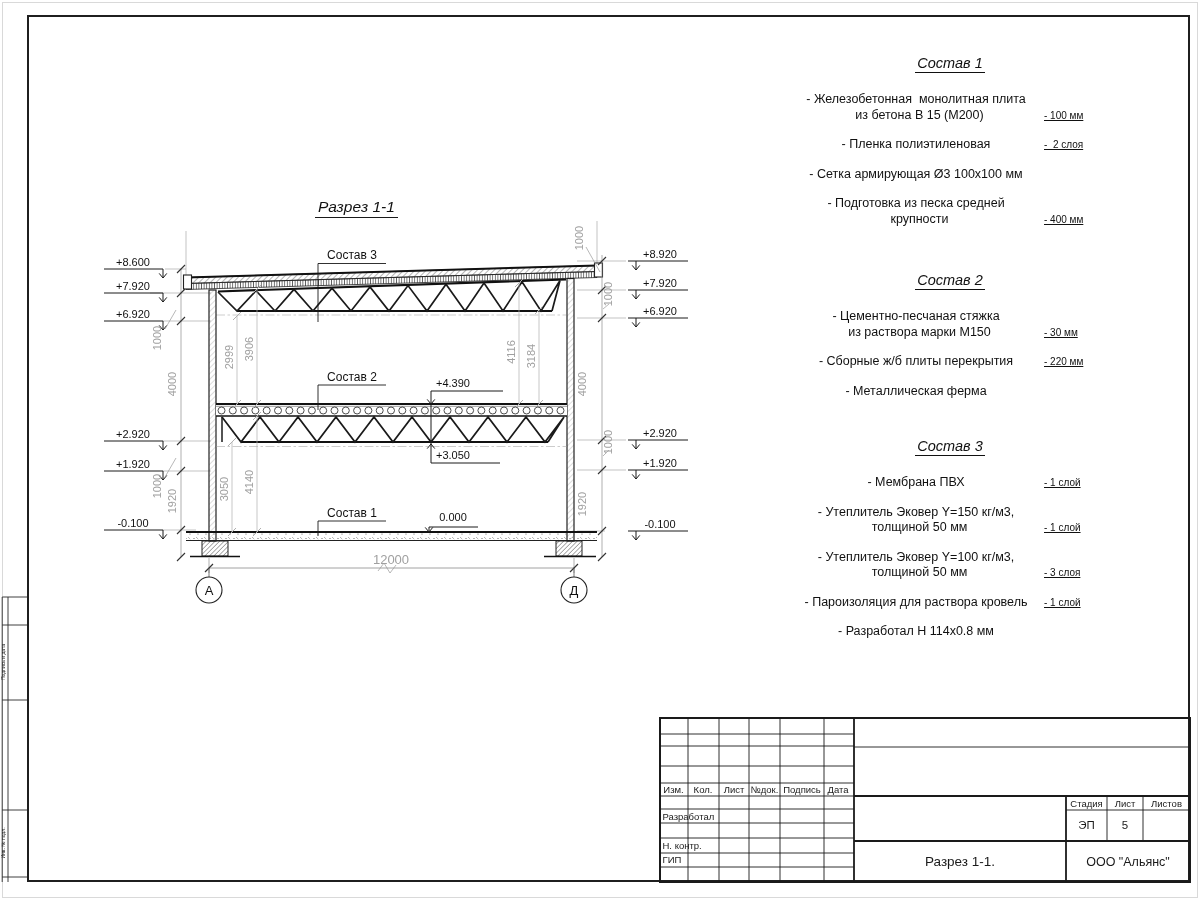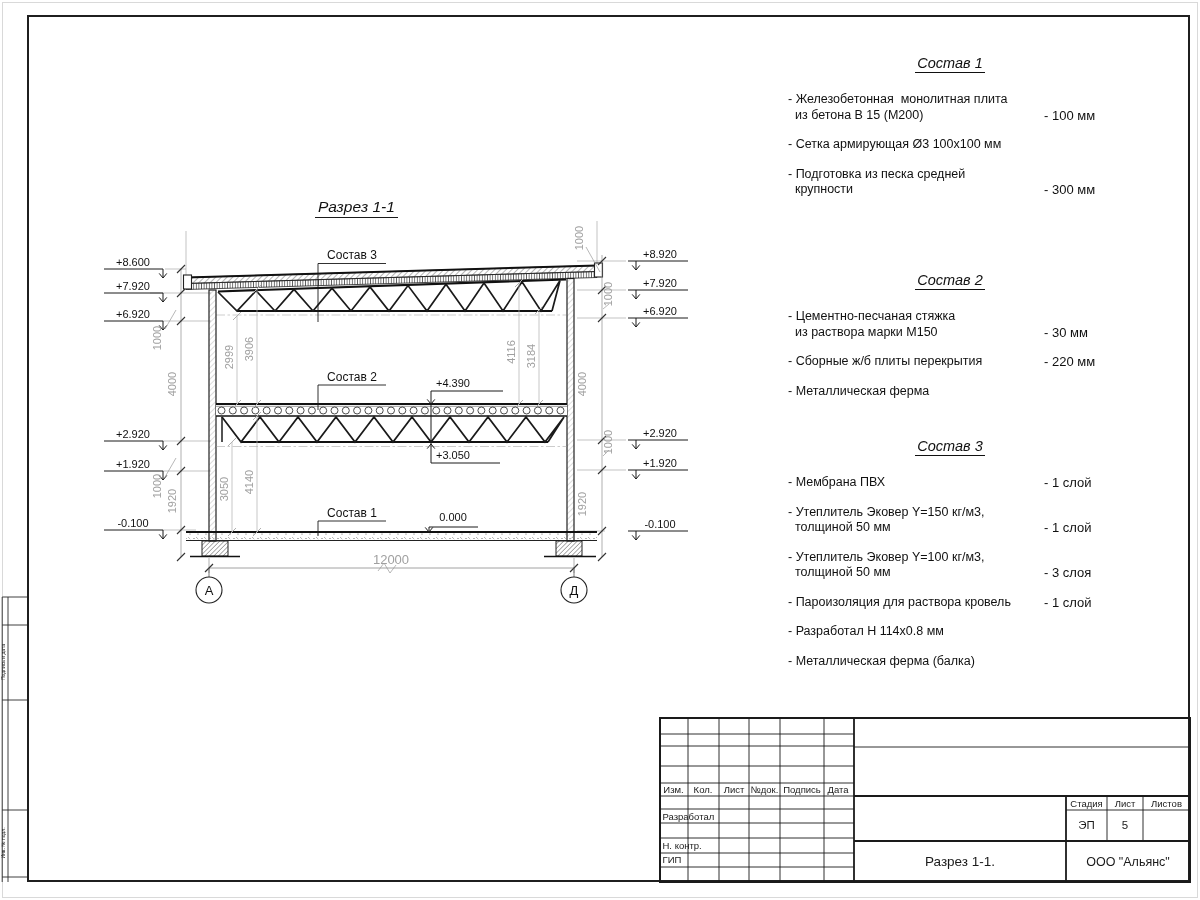--- a/index.html
+++ b/index.html
@@ -9,23 +9,23 @@
   .frame{position:absolute;left:27px;top:15px;width:1163px;height:867px;
          border:2px solid #1f1f1f;box-sizing:border-box;}
   svg{position:absolute;}
   svg text{font-family:"Liberation Sans",sans-serif;}
   .drawing-title{position:absolute;left:315px;top:198px;width:160px;}
   .drawing-title span{font-style:italic;font-size:15.5px;border-bottom:1.4px solid #1a1a1a;
         padding:0 3px 2px;}
   .comp{position:absolute;left:788px;width:324px;}
   .comp-title{text-align:center;font-style:italic;font-size:14.5px;margin-bottom:21px;}
   .comp-title span{border-bottom:1.2px solid #111;padding:0 2px 1px;}
-  .item{display:flex;margin-bottom:14px;}
+  .item{display:flex;margin-bottom:14px;text-align:center;}
   .name{width:256px;white-space:pre-wrap;font-size:12.5px;line-height:15.5px;}
-  .val{font-size:13px;line-height:15.5px;white-space:pre;align-self:flex-end;}
+  .val{font-size:10px;line-height:15.5px;white-space:pre;align-self:flex-end;text-decoration:underline;}
   .marktxt{fill:#111;font-size:11px;}
   .dimtxt{fill:#a0a0a0;font-size:11px;}
   .lbltxt{fill:#111;font-size:12px;}
   .axtxt{fill:#111;font-size:13px;}
   .tbtxt{fill:#1a1a1a;font-size:9.5px;}
 </style>
 </head>
 <body>
 
 <div class="page">
@@ -283,27 +283,31 @@
   </svg>
 
   <div class="comp" style="top:55px">
     <div class="comp-title"><span>Состав 1</span></div>
     <div class="item">
         <div class="name">- Железобетонная  монолитная плита
   из бетона В 15 (М200)</div>
         <div class="val">- 100 мм</div>
       </div>
     <div class="item">
+        <div class="name">- Пленка полиэтиленовая</div>
+        <div class="val">-  2 слоя</div>
+      </div>
+    <div class="item">
         <div class="name">- Сетка армирующая Ø3 100х100 мм</div>
         <div class="val"></div>
       </div>
     <div class="item">
         <div class="name">- Подготовка из песка средней
   крупности</div>
-        <div class="val">- 300 мм</div>
+        <div class="val">- 400 мм</div>
       </div>
   </div>
 
   <div class="comp" style="top:272px">
     <div class="comp-title"><span>Состав 2</span></div>
     <div class="item">
         <div class="name">- Цементно-песчаная стяжка
   из раствора марки М150</div>
         <div class="val">- 30 мм</div>
       </div>
@@ -332,24 +336,20 @@
         <div class="name">- Утеплитель Эковер Y=100 кг/м3,
   толщиной 50 мм</div>
         <div class="val">- 3 слоя</div>
       </div>
     <div class="item">
         <div class="name">- Пароизоляция для раствора кровель</div>
         <div class="val">- 1 слой</div>
       </div>
     <div class="item">
         <div class="name">- Разработал Н 114х0.8 мм</div>
-        <div class="val"></div>
-      </div>
-    <div class="item">
-        <div class="name">- Металлическая ферма (балка)</div>
         <div class="val"></div>
       </div>
   </div>
 
   <svg style="left:655px;top:712px" width="540" height="175" viewBox="655 712 540 175">
     <rect x="660" y="718" width="530" height="164" fill="none" stroke="#1a1a1a" stroke-width="2"></rect>
     <g stroke="#1a1a1a" stroke-width="0.9">
       <line x1="688" y1="718" x2="688" y2="882"></line>
         <line x1="719" y1="718" x2="719" y2="882"></line>
       <line x1="749" y1="718" x2="749" y2="882"></line>

